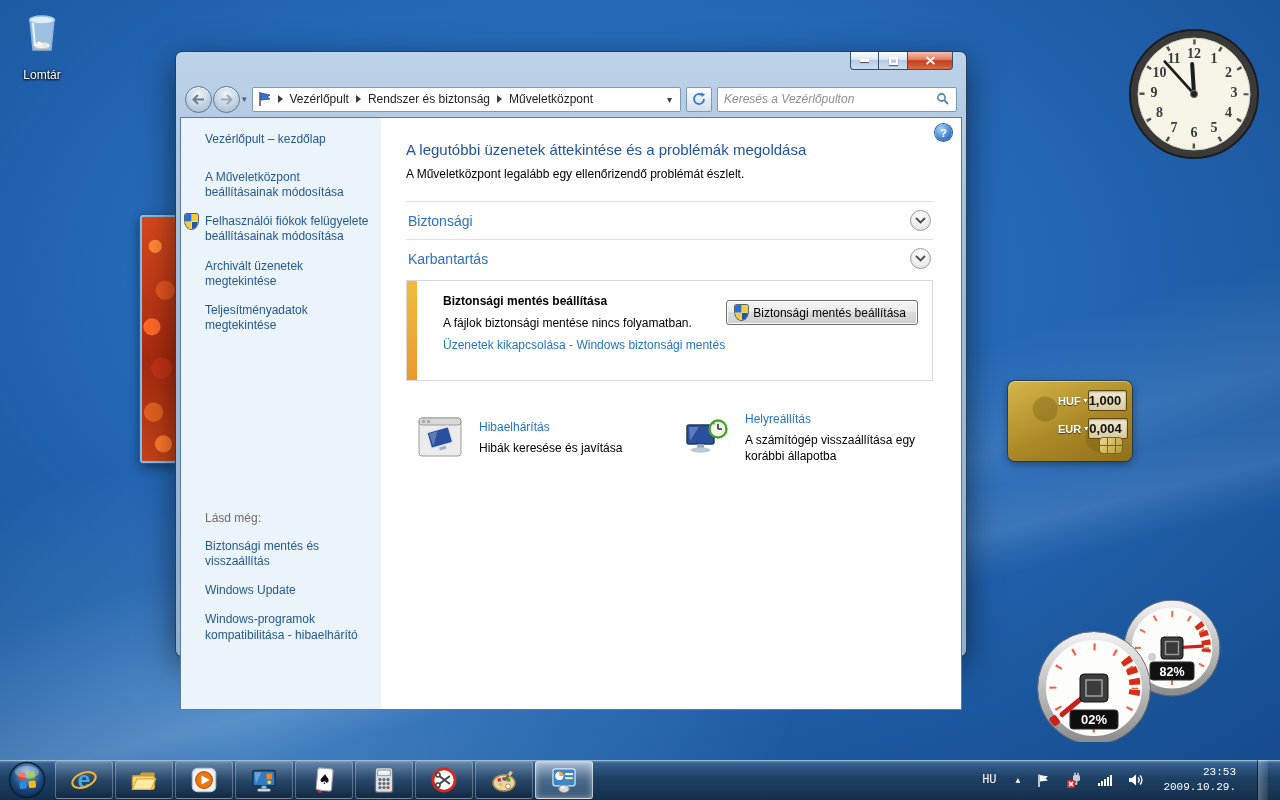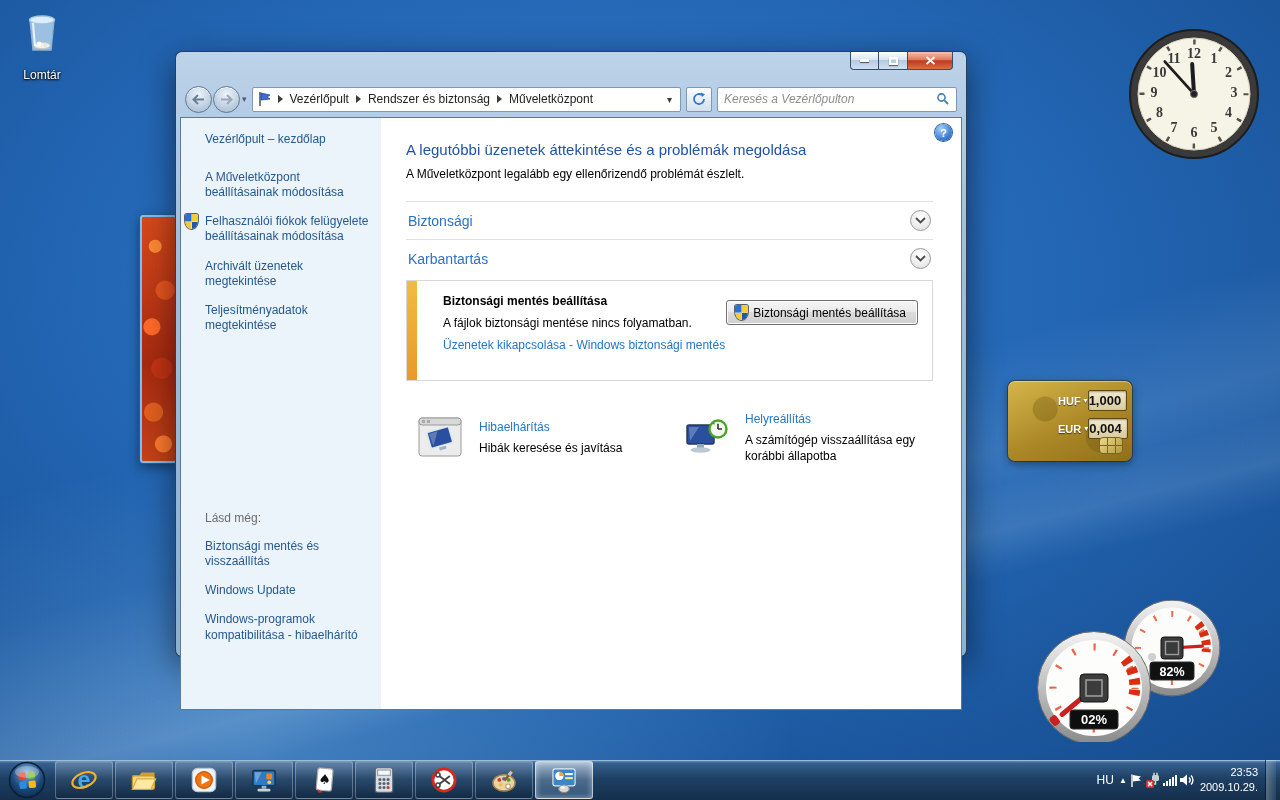--- a/index.html
+++ b/index.html
@@ -190,21 +190,21 @@
     width:58px; height:38px; margin:1px 1px; border-radius:3px;
     display:flex; align-items:center; justify-content:center;
     border:1px solid rgba(255,255,255,.28);
     background:linear-gradient(180deg, rgba(255,255,255,.22), rgba(255,255,255,.05) 50%, rgba(0,0,0,.12));
   }
   .task-btn.active {
     background:linear-gradient(180deg, rgba(255,255,255,.55), rgba(200,225,250,.28) 50%, rgba(120,170,215,.3));
     border-color:rgba(255,255,255,.65);
     box-shadow:inset 0 0 6px rgba(255,255,255,.5);
   }
-  .tray { margin-left:auto; display:flex; align-items:center; gap:1px; padding-right:4px; color:#fff; }
+  .tray { margin-left:auto; display:flex; align-items:center; gap:15px; padding-right:12px; color:#fff;font-family:Liberation Mono, monospace; }
   .tray .lang { font-size:12px; padding:2px 4px; }
   .tray .up { font-size:8px; }
   .tray-clock { text-align:right; font-size:11px; line-height:1.35; padding:0 6px 0 4px; }
   .show-desktop {
     width:11px; height:40px; border-left:1px solid rgba(0,0,0,.6);
     background:linear-gradient(90deg, rgba(255,255,255,.28), rgba(255,255,255,.08));
   }
   .bars { display:flex; align-items:flex-end; gap:1px; height:11px; }
   .bars i { display:block; width:2px; background:#fff; }
 </style>

